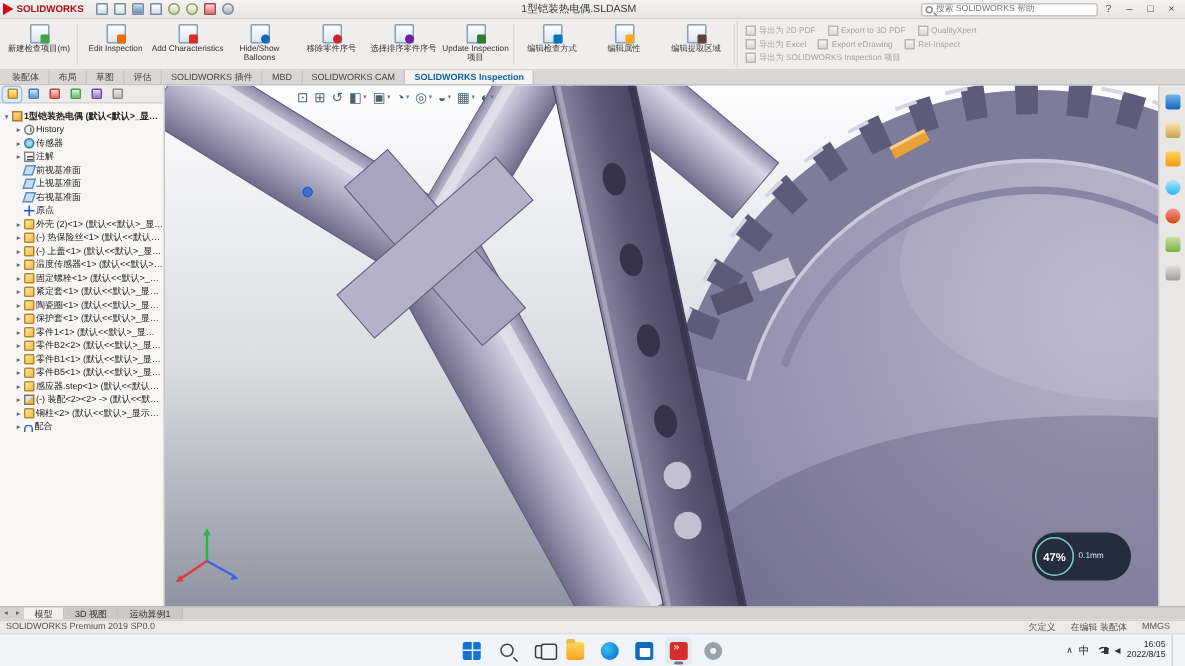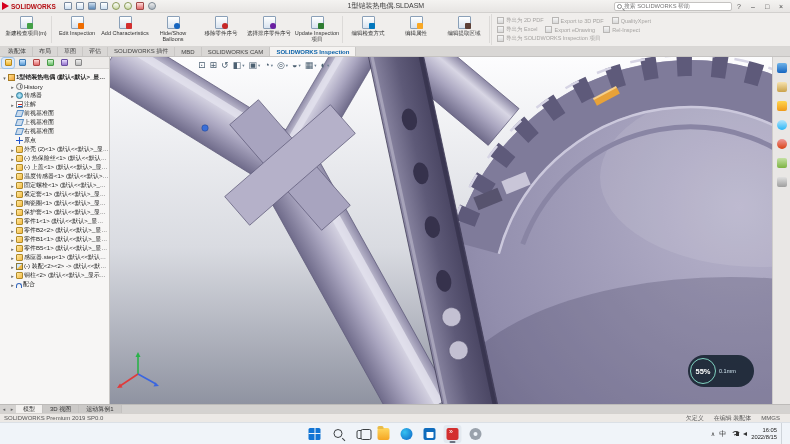--- a/index.html
+++ b/index.html
@@ -582,21 +582,21 @@
           <line x1="24" y1="24" x2="24" y2="6" stroke="#2bb24a"></line>
           <line x1="24" y1="24" x2="6" y2="36" stroke="#e03a3a"></line>
           <line x1="24" y1="24" x2="42" y2="34" stroke="#3a66e0"></line>
         </g>
         <polygon points="24,2 21.5,7 26.5,7" fill="#2bb24a"></polygon>
         <polygon points="3,38 8.5,37.5 6,33.5" fill="#e03a3a"></polygon>
         <polygon points="45,36 39.5,36.5 41.5,32.5" fill="#3a66e0"></polygon>
       </svg>
 
       <div id="zoom-badge">
-        <div id="zb-circle">55%</div>
+        <div id="zb-circle">47%</div>
         <div id="zb-text">0.1mm</div>
       </div>
     </div>
 
     <div id="taskpane">
         <div class="tpbtn">
           <span class="tpico tp0"></span>
         </div>
         <div class="tpbtn">
           <span class="tpico tp1"></span>

